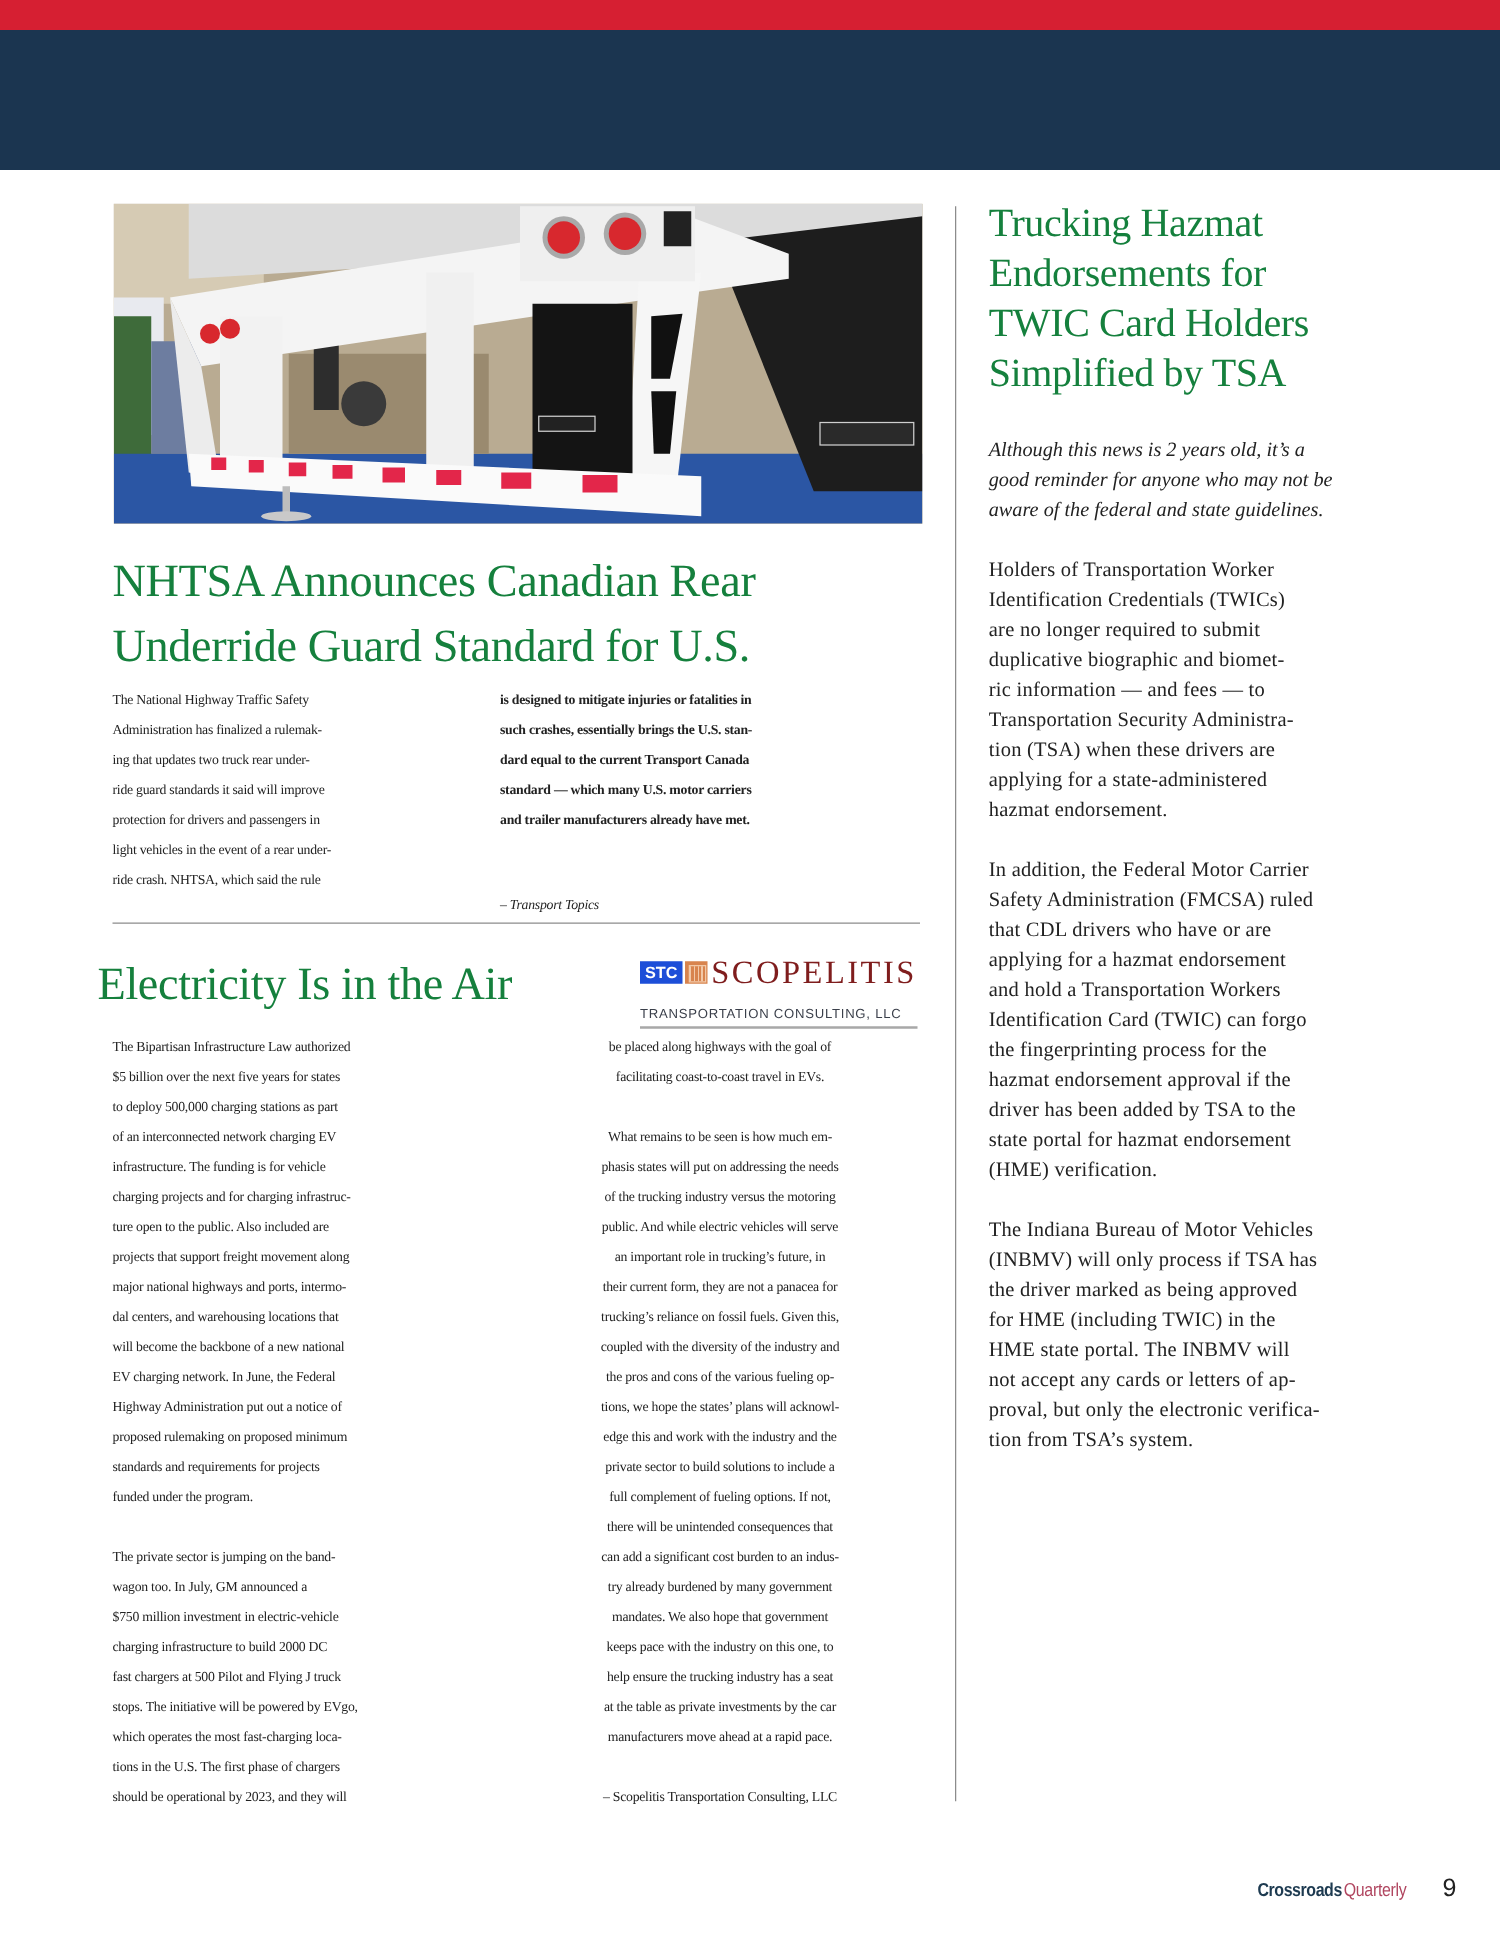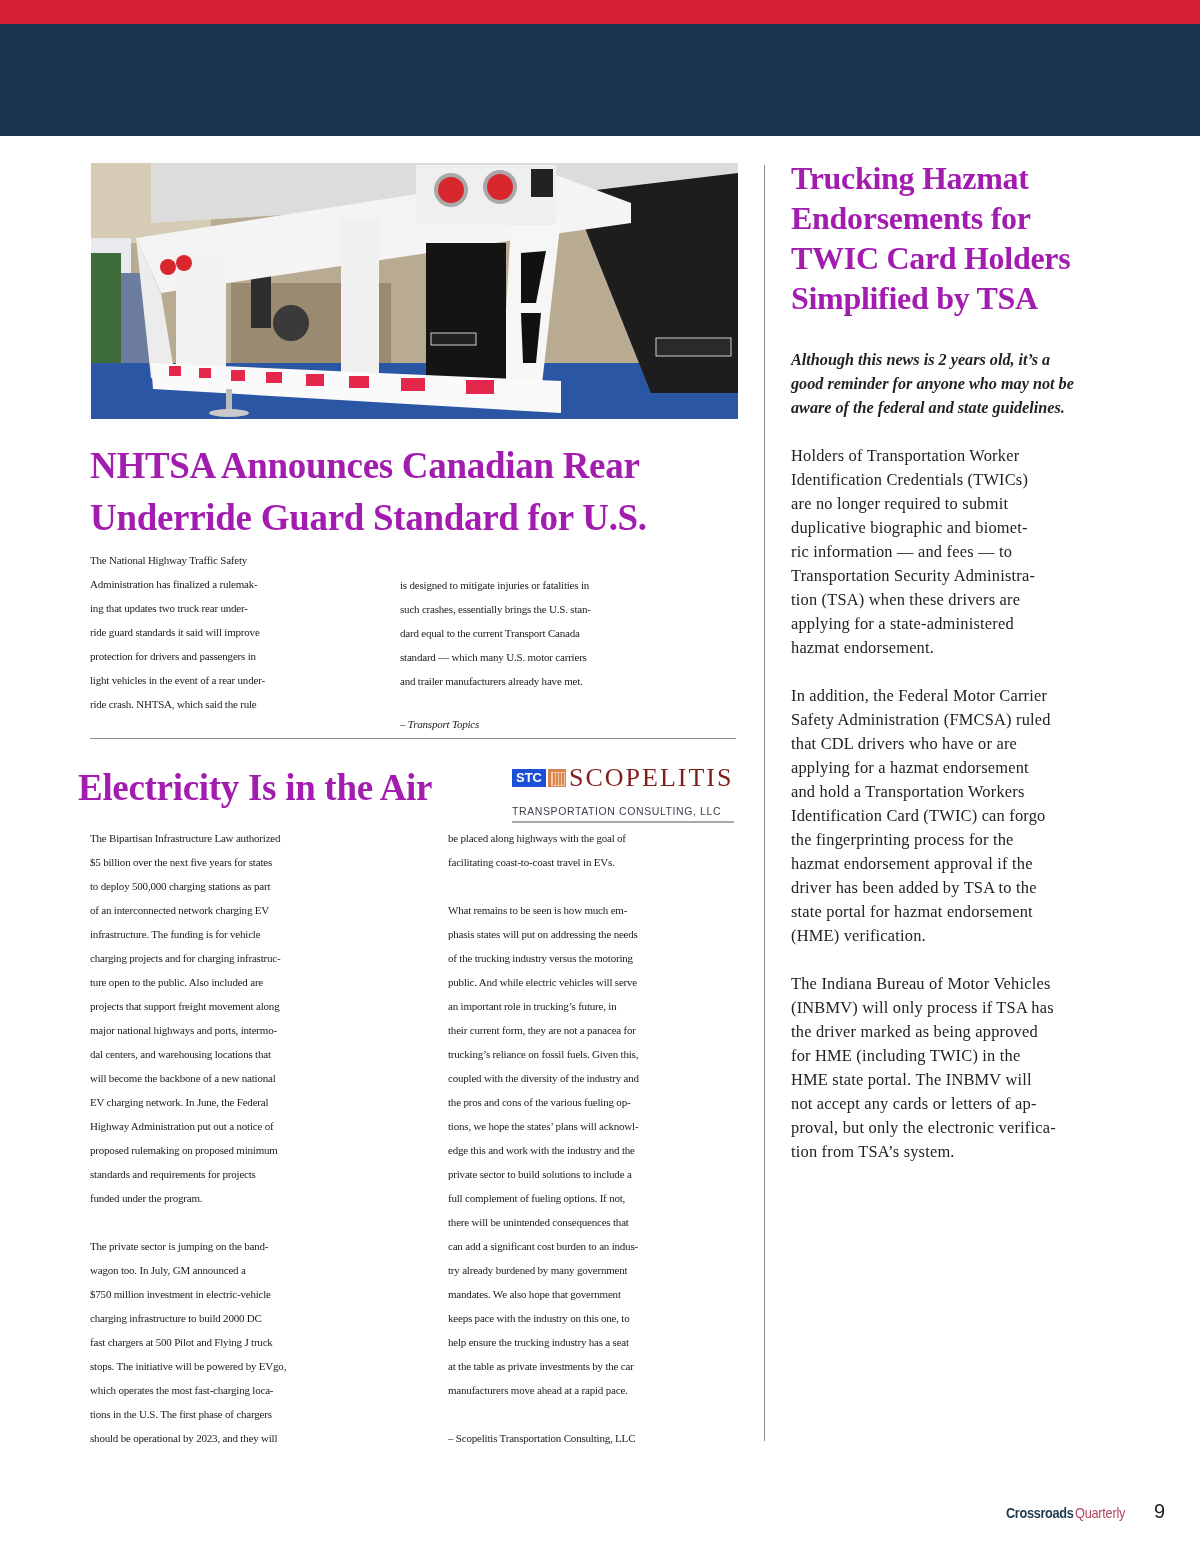--- a/index.html
+++ b/index.html
@@ -5,35 +5,35 @@
   * { box-sizing: border-box; margin: 0; padding: 0; }
   html, body { width: 1200px; height: 1558px; background: #ffffff; overflow: hidden; }
   body { position: relative; font-family: "Liberation Serif", "DejaVu Serif", serif; color: #1f1f1f; }
 
   .top-red { position: absolute; left: 0; top: 0; width: 1200px; height: 24px; background: #d61f32; }
   .top-navy { position: absolute; left: 0; top: 24px; width: 1200px; height: 112px; background: #1b3550; }
 
   .photo { position: absolute; left: 91px; top: 163px; width: 647px; height: 256px; overflow: hidden; background: #c9c2b4; }
   .photo svg { display: block; width: 100%; height: 100%; }
 
-  .headline { position: absolute; color: #a21caf; font-weight: bold; font-family: "Liberation Serif", "DejaVu Serif", serif; letter-spacing: -0.3px; }
+  .headline { position: absolute; color: #15803d; font-weight: normal; font-family: "Liberation Serif", "DejaVu Serif", serif; letter-spacing: -0.3px; }
   .h-nhtsa { left: 90px; top: 440px; width: 660px; font-size: 37px; line-height: 52px; }
   .h-elec { left: 78px; top: 766px; width: 400px; font-size: 37px; line-height: 44px; }
   .h-twic { left: 791px; top: 158px; width: 300px; font-size: 32px; line-height: 40px; }
 
   .body-text { position: absolute; font-size: 11px; line-height: 24px; color: #222; white-space: pre-line; letter-spacing: -0.2px; }
   .nh-col1 { left: 90px; top: 548px; width: 300px; }
-  .nh-col2 { left: 400px; top: 573px; width: 320px; }
+  .nh-col2 { left: 400px; top: 548px; width: 320px; font-weight: bold; }
   .nh-attr { left: 400px; top: 712px; font-style: italic; text-align: right; }
 
   .el-col1 { left: 90px; top: 826px; width: 320px; }
-  .el-col2 { left: 448px; top: 826px; width: 320px; }
+  .el-col2 { left: 416px; top: 826px; width: 320px; text-align: center; }
 
   .tw-col { left: 791px; top: 444px; width: 310px; letter-spacing: 0.2px; font-size: 16.4px; }
-  .tw-intro { position: absolute; left: 791px; top: 348px; width: 300px; font-style: italic; font-size: 16.2px; line-height: 24px; color: #222; white-space: pre-line; font-weight: bold; }
+  .tw-intro { position: absolute; left: 791px; top: 348px; width: 300px; font-style: italic; font-size: 16.2px; line-height: 24px; color: #222; white-space: pre-line; }
 
   .hr-mid { position: absolute; left: 90px; top: 738px; width: 646px; height: 1px; background: #8c8c8c; }
   .vr { position: absolute; left: 764px; top: 165px; width: 1px; height: 1276px; background: #8c8c8c; }
 
   .logo { position: absolute; left: 512px; top: 766px; width: 222px; height: 46px; }
   .logo-top { display: flex; align-items: center; height: 24px; }
   .logo-stc { background: #1d4ed8; color: #fff; font-family: "Liberation Sans", "DejaVu Sans", sans-serif; font-weight: bold; font-size: 13px; line-height: 18px; padding: 0 4px; height: 18px; }
   .logo-box { width: 18px; height: 18px; background: #d8844e; margin-left: 2px; margin-right: 3px; position: relative; }
   .logo-box::before { content: ""; position: absolute; left: 3px; top: 3px; width: 12px; height: 12px; border: 1px solid #f2c9a8; background: repeating-linear-gradient(90deg, #f2c9a8 0 1px, transparent 1px 3px); }
   .logo-name { font-family: "Liberation Serif", "DejaVu Serif", serif; font-size: 26px; letter-spacing: 2px; color: #7f1d1d; line-height: 24px; }

